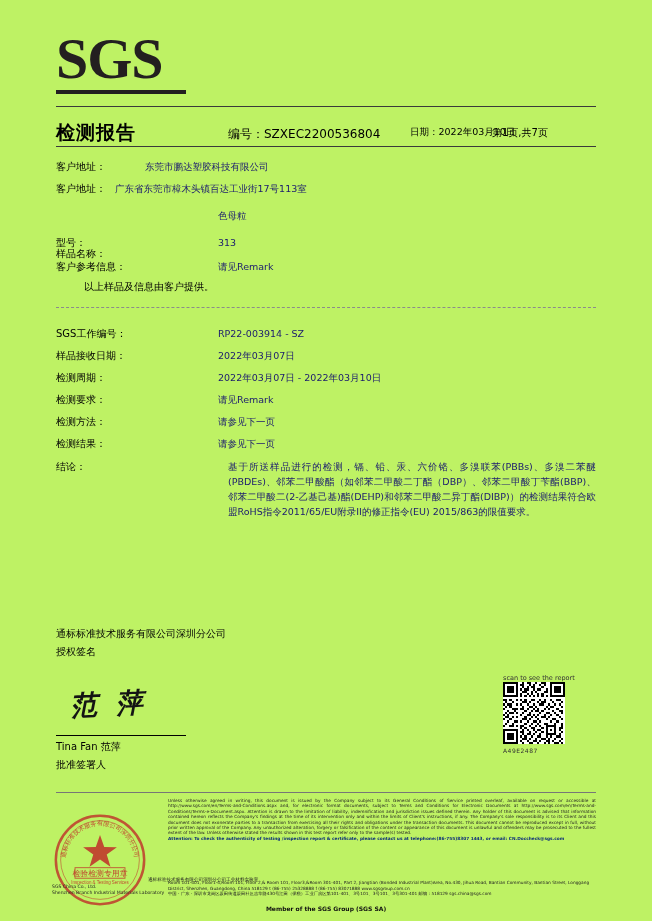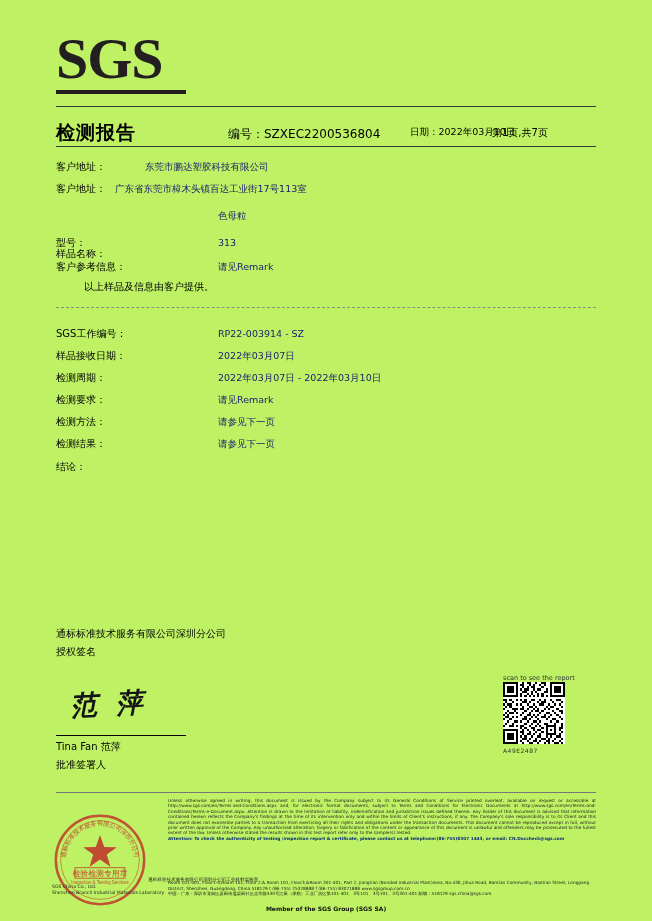--- a/index.html
+++ b/index.html
@@ -168,20 +168,21 @@
   <div class="lbl" style="left:56px;top:393px;">检测要求：</div>
   <div class="val" style="left:218px;top:394px;">请见Remark</div>
 
   <div class="lbl" style="left:56px;top:415px;">检测方法：</div>
   <div class="val" style="left:218px;top:416px;">请参见下一页</div>
 
   <div class="lbl" style="left:56px;top:437px;">检测结果：</div>
   <div class="val" style="left:218px;top:438px;">请参见下一页</div>
 
   <div class="lbl" style="left:56px;top:460px;">结论：</div>
+  <div class="concl" style="top:459px;">基于所送样品进行的检测，镉、铅、汞、六价铬、多溴联苯(PBBs)、多溴二苯醚(PBDEs)、邻苯二甲酸酯（如邻苯二甲酸二丁酯（DBP）、邻苯二甲酸丁苄酯(BBP)、邻苯二甲酸二(2-乙基己基)酯(DEHP)和邻苯二甲酸二异丁酯(DIBP)）的检测结果符合欧盟RoHS指令2011/65/EU附录II的修正指令(EU) 2015/863的限值要求。</div>
 
   <div class="sig-company">通标标准技术服务有限公司深圳分公司</div>
   <div class="sig-auth">授权签名</div>
   <div class="sig-script">范 萍</div>
   <div class="sig-line"></div>
   <div class="sig-name">Tina Fan 范萍</div>
   <div class="sig-role">批准签署人</div>
 
   <div class="qr-caption">scan to see the report</div>
   <div class="qr-box">

